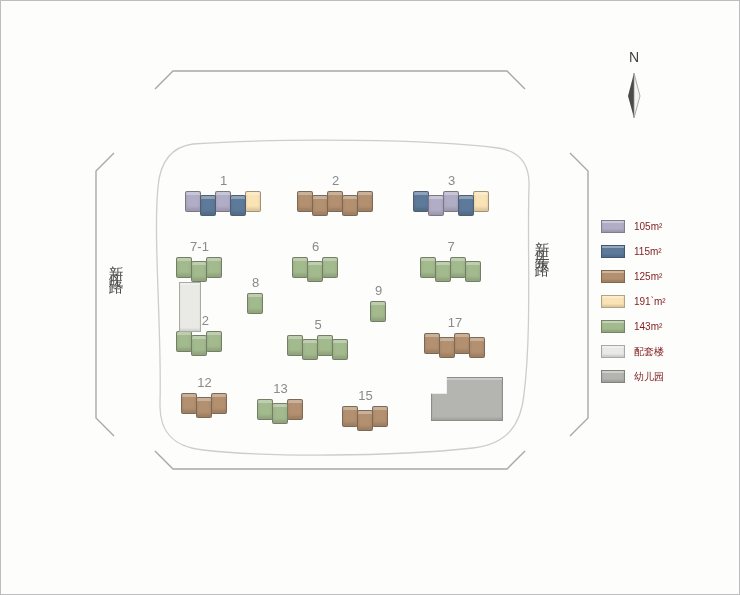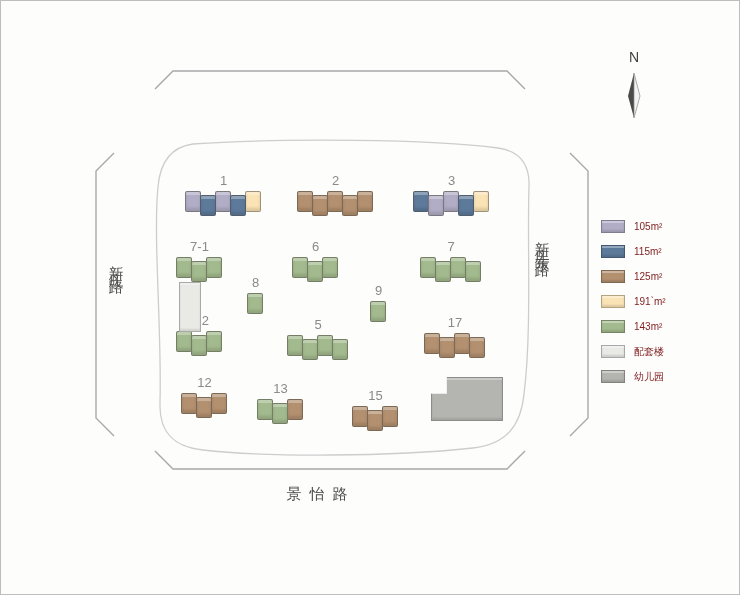--- a/index.html
+++ b/index.html
@@ -95,21 +95,20 @@
          C526,240 531,330 523,393 C520,424 506,443 472,447
          C390,456 262,456 202,449 C172,446 158,431 159,402
          C161,332 152,235 157,186 C159,161 170,146 192,143 Z" fill="none" stroke="#cdcdcd" stroke-width="1.3"></path>
 
     <g>
       <polygon points="633,72 627,95 633,117" fill="#4a4a4a"></polygon>
       <polygon points="633,72 639,95 633,117" fill="#f2f2f2" stroke="#8a8a8a" stroke-width="0.7"></polygon>
     </g>
   </svg>
 
-  <div class="road-label" style="left:265px; top:484px; width:110px;">景怡路</div>
   <div class="road-label vertical" style="left:105px; top:252px;">新庄路</div>
   <div class="road-label vertical" style="left:531px; top:228px;">新庄东路</div>
 
   <div class="compass-n">N</div>
 
   <div class="legend">
       <div class="legend-item">
         <span class="legend-swatch" style="background: rgb(177, 173, 198);"></span>
         <span class="legend-label">105m²</span>
       </div>
@@ -242,21 +241,21 @@
         </div>
       </div>
       <div class="building" style="left: 257px; top: 380px;">
         <div class="bnum">13</div>
         <div class="units">
           <span class="unit" style="background: rgb(163, 186, 142);"></span>
           <span class="unit" style="background: rgb(163, 186, 142);"></span>
           <span class="unit" style="background: rgb(179, 144, 111);"></span>
         </div>
       </div>
-      <div class="building" style="left: 352px; top: 387px;">
+      <div class="building" style="left: 342px; top: 387px;">
         <div class="bnum">15</div>
         <div class="units">
           <span class="unit" style="background: rgb(179, 144, 111);"></span>
           <span class="unit" style="background: rgb(179, 144, 111);"></span>
           <span class="unit" style="background: rgb(179, 144, 111);"></span>
         </div>
       </div>
       <div class="structure" style="left: 178px; top: 281px; width: 22px; height: 50px; background: rgb(233, 233, 230);"></div>
       <div class="structure" style="left: 430px; top: 376px; width: 72px; height: 44px; background: rgb(180, 180, 176); clip-path: polygon(22% 0px, 100% 0px, 100% 100%, 0px 100%, 0px 38%, 22% 38%);"></div>
     </div>

